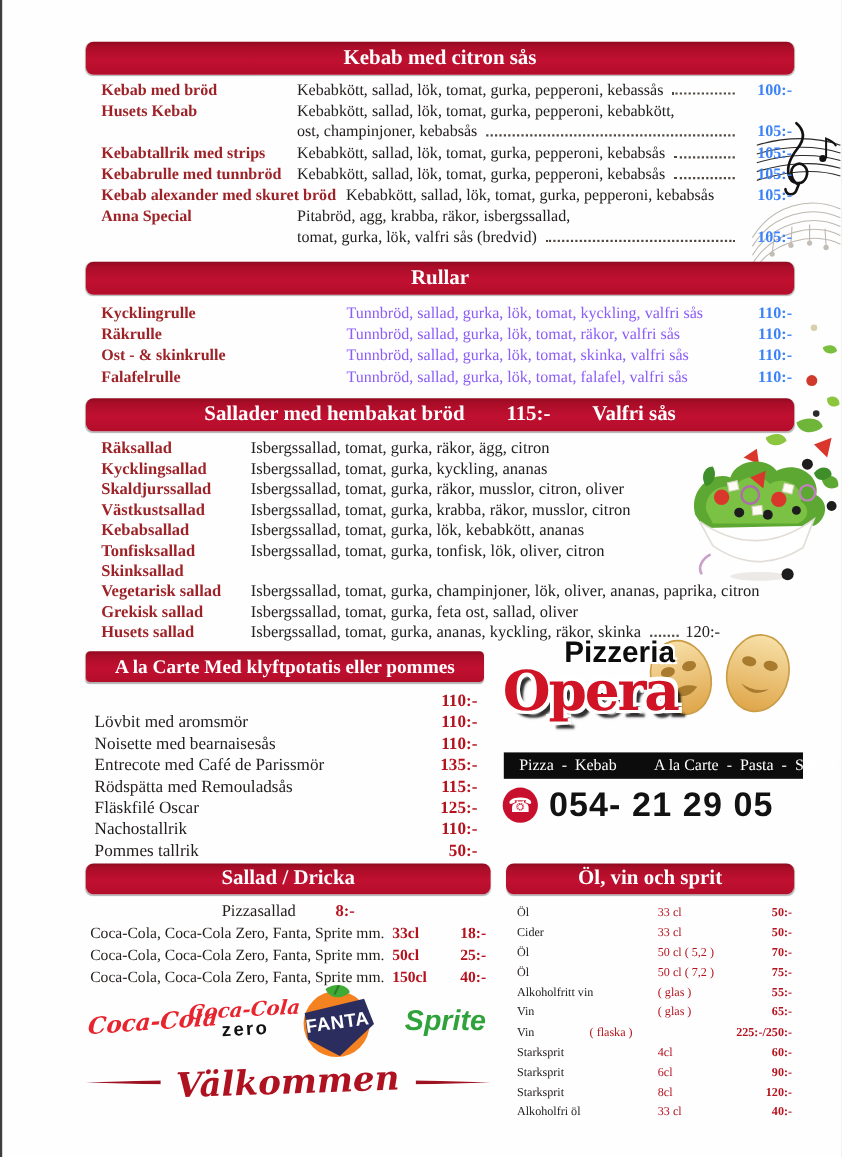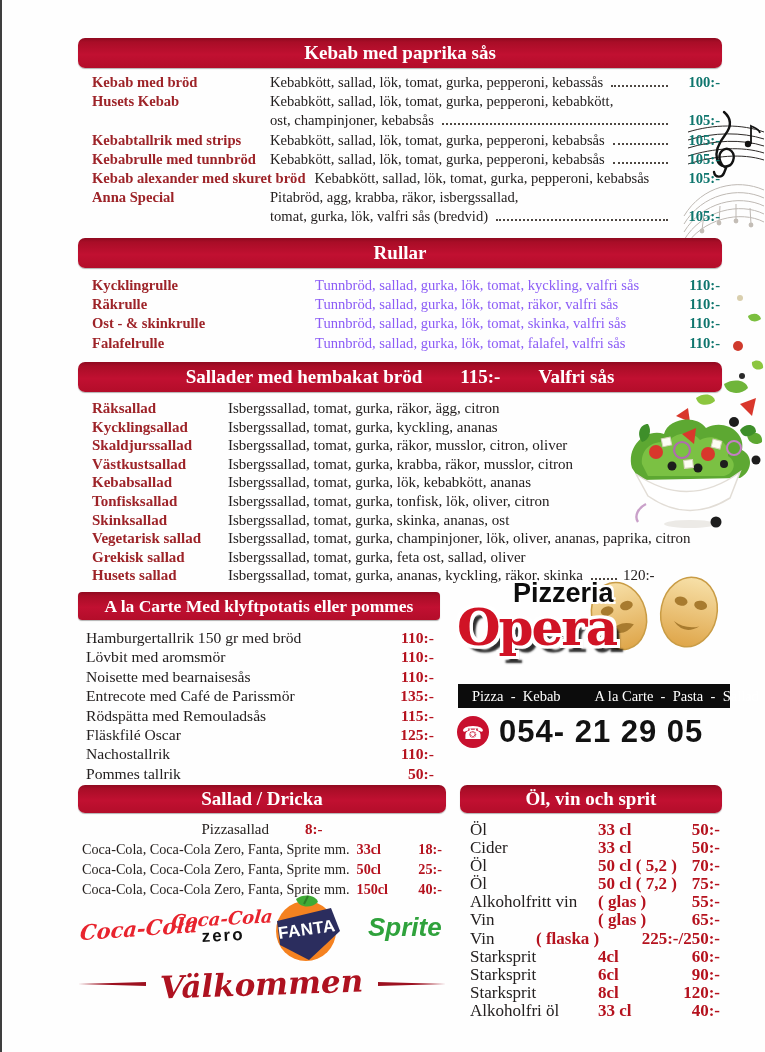--- a/index.html
+++ b/index.html
@@ -16,21 +16,21 @@
   
   .sec{position:absolute;left:78px;width:644px;}
   .rows{padding:0 2px 0 14px;}
   .mrow{display:flex;align-items:baseline;line-height:19.2px;font-size:14.6px;white-space:nowrap;}
   .mname{flex:none;width:178px;font-weight:bold;color:#9d2328;}
   .mname.auto{width:auto;margin-right:9px;}
   .mname.empty{width:178px;}
   .mdesc{flex:none;color:#242020;}
   .lead{flex:1;margin:0 6px 3px 8px;border-bottom:2px dotted #4d4742;min-width:8px;}
   .lead.nodots{border-bottom:none;}
-  .mprice{flex:none;width:46px;text-align:right;font-weight:bold;color:#0f766e;}
+  .mprice{flex:none;width:46px;text-align:right;font-weight:bold;color:#3b82f6;}
 
   
   #sec-rullar .mname{width:223px;}
   #sec-rullar .mdesc{color:#8b5cf6;}
   #sec-rullar .mrow{line-height:19.2px;}
 
   
   #sec-sallader .mname{width:136px;}
   #sec-sallader .mrow{line-height:18.6px;font-size:15px;}
   .sdots{flex:none;width:26px;margin:0 6px 3px 8px;border-bottom:2px dotted #4d4742;}
@@ -49,24 +49,24 @@
   #sec-dricka .bar{height:28px;}
   .drow0{display:flex;justify-content:center;gap:36px;line-height:20px;font-size:15px;}
   .drow{display:flex;align-items:baseline;line-height:20px;font-size:14.2px;padding:0 4px;white-space:nowrap;}
   .dqty{font-weight:bold;color:#b5121e;margin-left:7px;}
   .dfill{flex:1;}
   .dprice{font-weight:bold;color:#b5121e;}
 
   
   #sec-drinks{left:460px;width:262px;}
   #sec-drinks .bar{height:28px;text-align:right;}
-  .orow{display:flex;align-items:baseline;line-height:18.1px;font-size:17px;padding:0 2px 0 10px;white-space:nowrap;}
+  .orow{display:flex;align-items:baseline;line-height:18.1px;font-size:11px;padding:0 2px 0 10px;white-space:nowrap;}
   .oname{flex:none;width:128px;color:#242020;}
   .oname.narrow{width:66px;}
-  .oqty{flex:none;font-weight:bold;color:#b5121e;}
+  .oqty{flex:none;font-weight:normal;color:#b5121e;}
   .ofill{flex:1;}
   .oprice{flex:none;font-weight:bold;color:#b5121e;}
 
   
   #logo-block{position:absolute;left:455px;top:576px;width:285px;height:185px;}
   #masks{position:absolute;right:-6px;top:-4px;z-index:1;}
   .brand-top{position:absolute;left:58px;top:2px;z-index:3;font-family:"Liberation Sans",sans-serif;
              font-weight:bold;font-size:27px;color:#0d0d0d;letter-spacing:0;
              text-shadow:-2px -2px 0 #fff,2px -2px 0 #fff,-2px 2px 0 #fff,2px 2px 0 #fff;}
   .brand-main{position:absolute;left:2px;top:14px;z-index:2;font-family:"DejaVu Serif",serif;
@@ -183,21 +183,21 @@
     <g>
       <path d="M24 98 Q76 134 128 96 L118 122 Q76 148 36 120 Z" fill="#ffffff" stroke="#e2ddd6" stroke-width="1.5"></path>
       <ellipse cx="78" cy="148" rx="26" ry="4" fill="#eceae6"></ellipse>
       <circle cx="104" cy="146" r="5.5" fill="#1d1d1d"></circle>
       <path d="M34 128 C26 132 22 140 26 146" stroke="#c9a0c9" stroke-width="2.4" fill="none"></path>
     </g>
   </svg>
 
   <section class="sec" style="top:38px;">
     <div class="bar">
-      <span>Kebab med paprika sås</span>
+      <span>Kebab med citron sås</span>
     </div>
     <div class="rows" style="margin-top:5px;">
       <div class="mrow">
         <span class="mname">Kebab med bröd</span>
         <span class="mdesc">Kebabkött, sallad, lök, tomat, gurka, pepperoni, kebassås</span>
         <span class="lead"></span>
         <span class="mprice">100:-</span>
       </div>
       <div class="mrow">
         <span class="mname">Husets Kebab</span>
@@ -300,21 +300,20 @@
       <div class="mrow">
         <span class="mname">Kebabsallad</span>
         <span class="mdesc">Isbergssallad, tomat, gurka, lök, kebabkött, ananas</span>
       </div>
       <div class="mrow">
         <span class="mname">Tonfisksallad</span>
         <span class="mdesc">Isbergssallad, tomat, gurka, tonfisk, lök, oliver, citron</span>
       </div>
       <div class="mrow">
         <span class="mname">Skinksallad</span>
-        <span class="mdesc">Isbergssallad, tomat, gurka, skinka, ananas, ost</span>
       </div>
       <div class="mrow">
         <span class="mname">Vegetarisk sallad</span>
         <span class="mdesc">Isbergssallad, tomat, gurka, champinjoner, lök, oliver, ananas, paprika, citron</span>
       </div>
       <div class="mrow">
         <span class="mname">Grekisk sallad</span>
         <span class="mdesc">Isbergssallad, tomat, gurka, feta ost, sallad, oliver</span>
       </div>
       <div class="mrow">
@@ -325,21 +324,20 @@
       </div>
     </div>
   </section>
 
   <section class="sec" id="sec-alacarte" style="top:592px;">
     <div class="bar">
       <span>A la Carte Med klyftpotatis eller pommes</span>
     </div>
     <div style="margin-top:8px;">
       <div class="arow">
-        <span class="aname">Hamburgertallrik 150 gr med bröd</span>
         <span class="afill"></span>
         <span class="aprice">110:-</span>
       </div>
       <div class="arow">
         <span class="aname">Lövbit med aromsmör</span>
         <span class="afill"></span>
         <span class="aprice">110:-</span>
       </div>
       <div class="arow">
         <span class="aname">Noisette med bearnaisesås</span>

